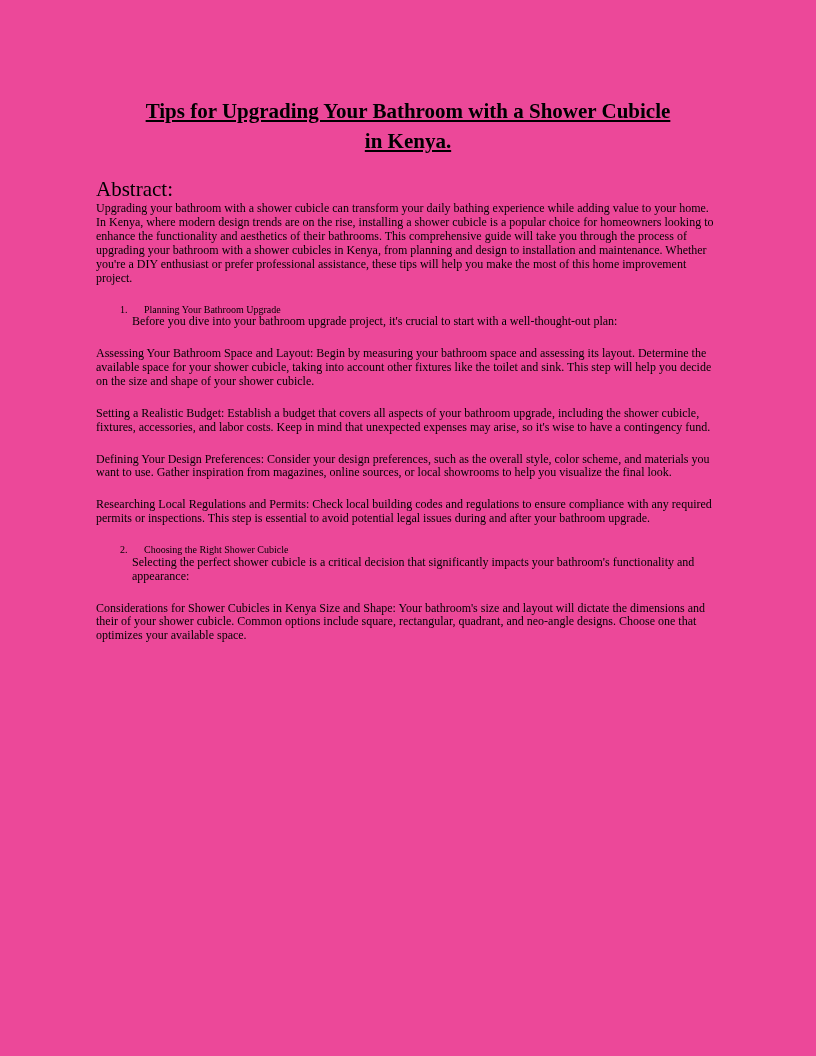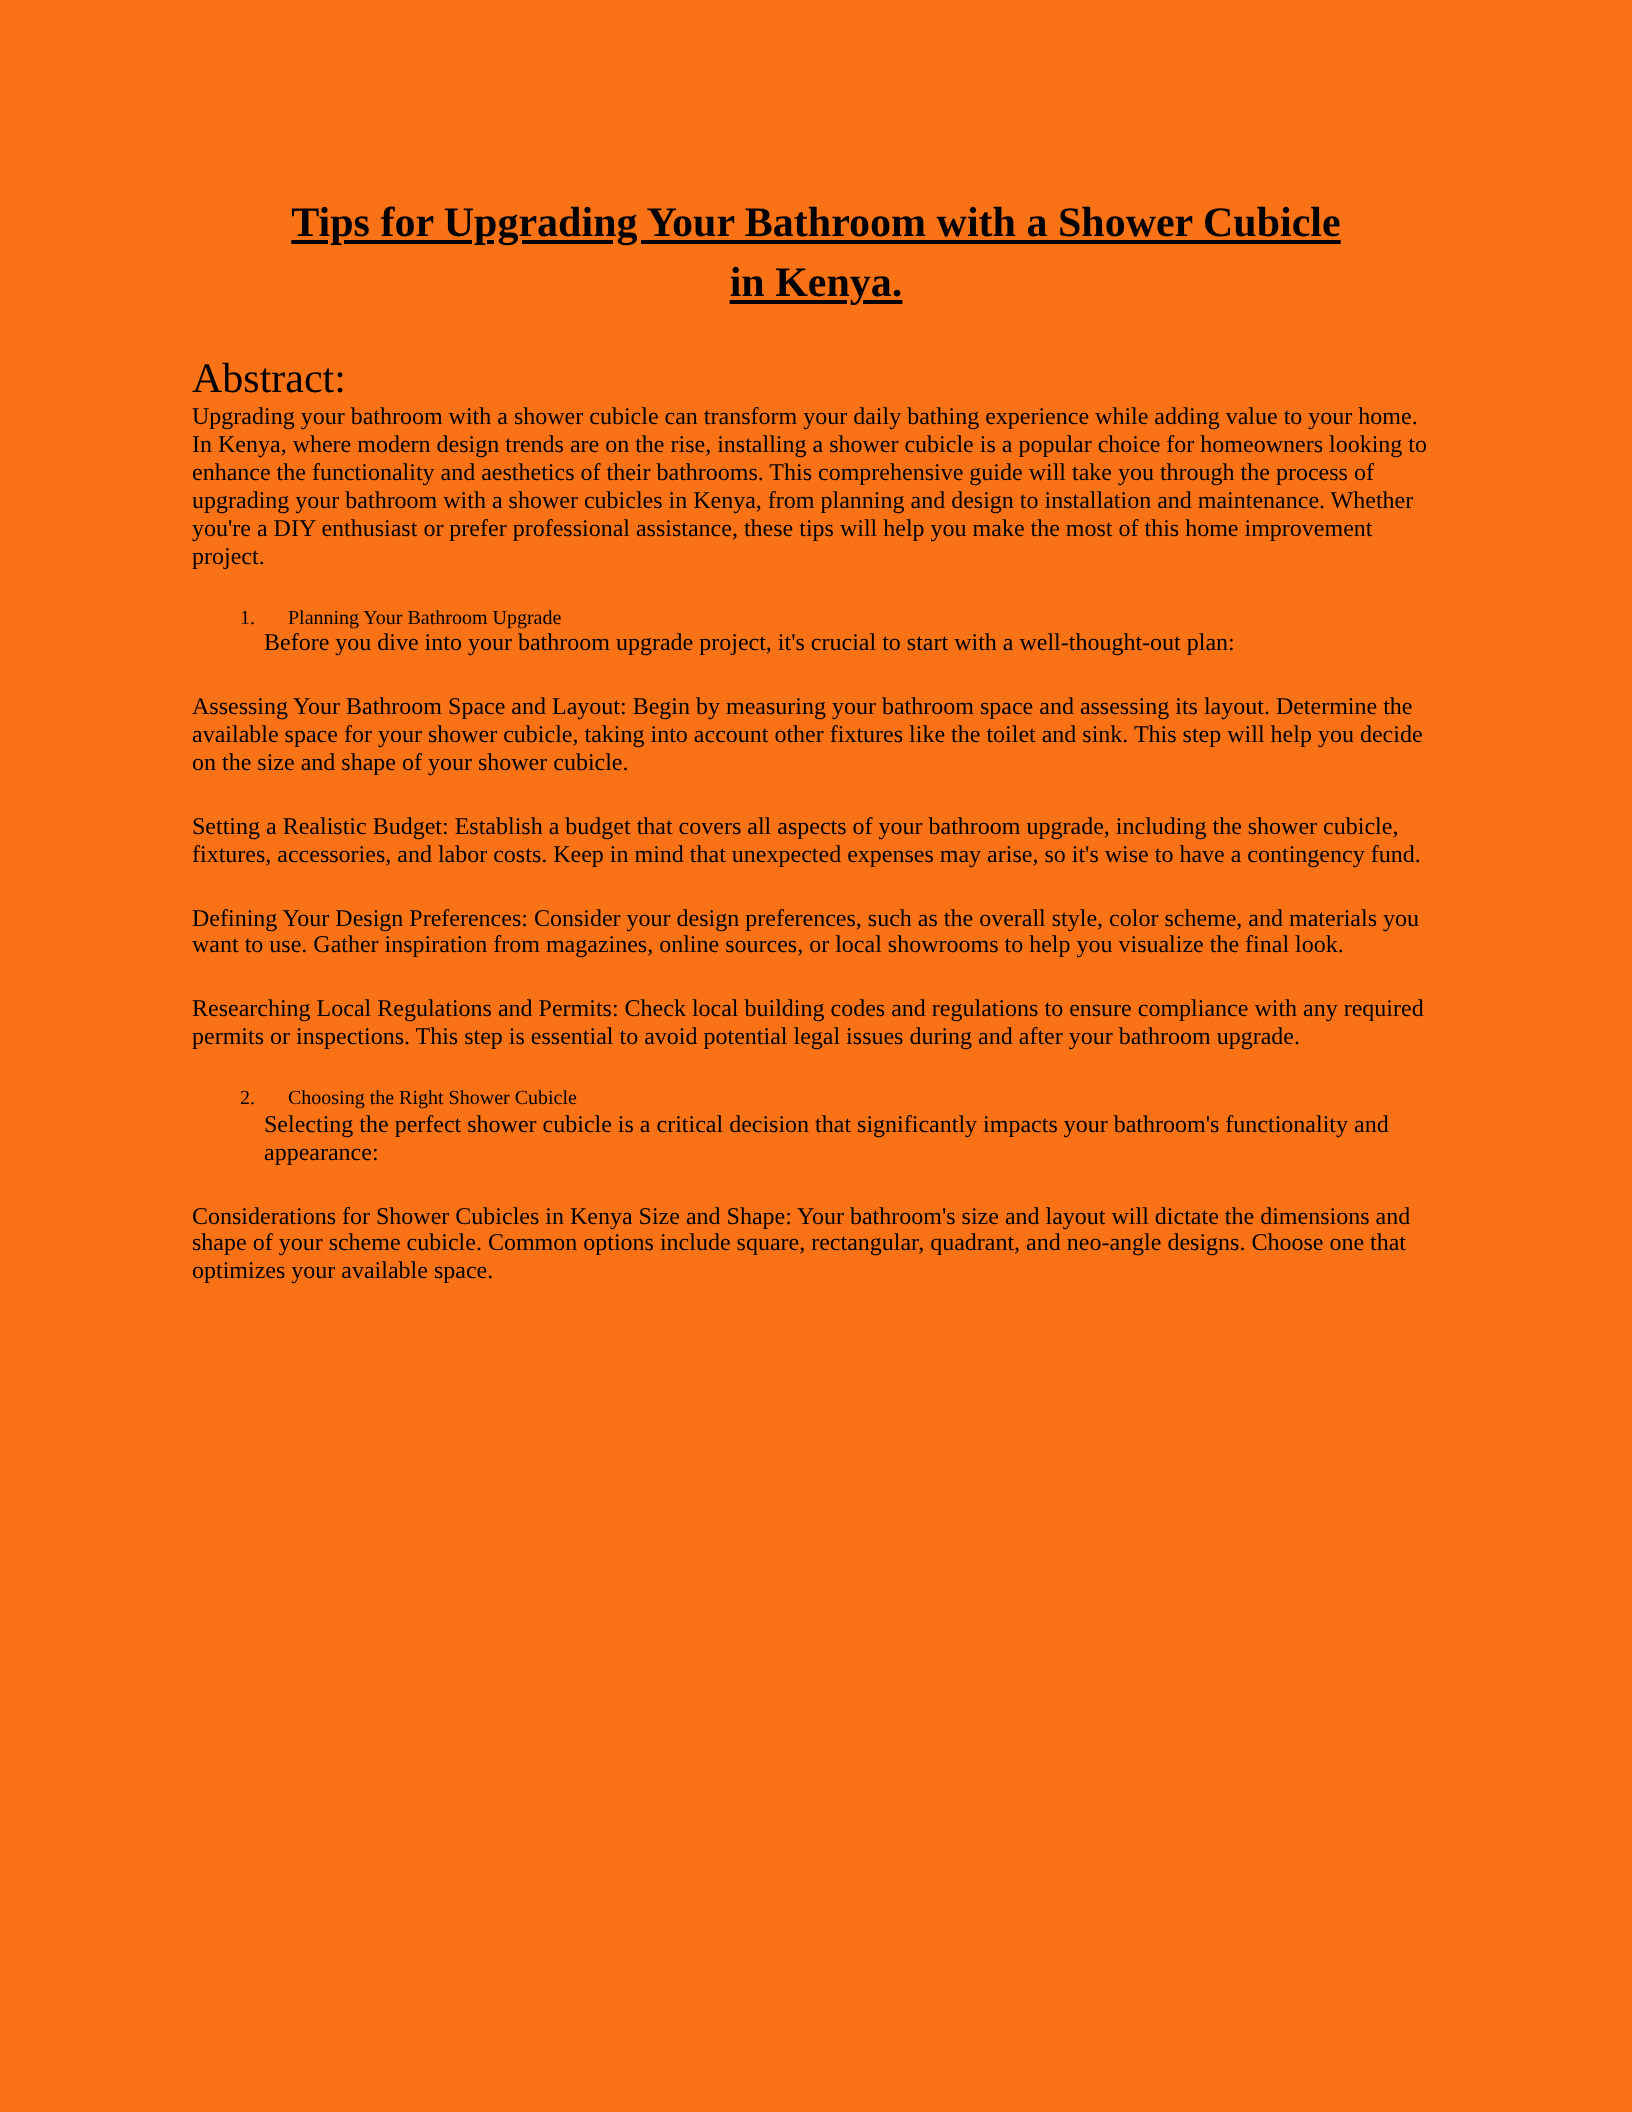--- a/index.html
+++ b/index.html
@@ -8,21 +8,21 @@
     width: 816px;
     height: 1056px;
     margin: 0 auto;
     font-family: "Liberation Serif", "DejaVu Serif", serif;
     color: #000000;
   }
   .page {
     width: 816px;
     height: 1056px;
     padding: 96px 96px 96px 96px;
-    background: #f97316;
+    background: #ec4899;
     overflow: hidden;
   }
   .doc-title {
     font-size: 21px;
     font-weight: bold;
     text-align: center;
     line-height: 1.45;
     margin-bottom: 20px;
   }
   .doc-title .title-line {
@@ -75,15 +75,15 @@
 
   <p class="para"><strong>Setting a Realistic Budget:</strong><span> Establish a budget that covers all aspects of your bathroom upgrade, including the shower cubicle, fixtures, accessories, and labor costs. Keep in mind that unexpected expenses may arise, so it's wise to have a contingency fund.</span></p>
 
   <p class="para"><strong>Defining Your Design Preferences:</strong><span> Consider your design preferences, such as the overall style, color scheme, and materials you want to use. Gather inspiration from magazines, online sources, or local showrooms to help you visualize the final look.</span></p>
 
   <p class="para"><strong>Researching Local Regulations and Permits:</strong><span> Check local building codes and regulations to ensure compliance with any required permits or inspections. This step is essential to avoid potential legal issues during and after your bathroom upgrade.</span></p>
 
   <div class="list-line"><span class="list-number">2.</span><span class="list-title">Choosing the Right Shower Cubicle</span></div>
   <p class="para tight">Selecting the perfect shower cubicle is a critical decision that significantly impacts your bathroom's functionality and appearance:</p>
 
-  <p class="para"><strong>Considerations for Shower Cubicles in Kenya Size and Shape:</strong><span> Your bathroom's size and layout will dictate the dimensions and shape of your scheme cubicle. Common options include square, rectangular, quadrant, and neo-angle designs. Choose one that optimizes your available space.</span></p>
+  <p class="para"><strong>Considerations for Shower Cubicles in Kenya Size and Shape:</strong><span> Your bathroom's size and layout will dictate the dimensions and their of your shower cubicle. Common options include square, rectangular, quadrant, and neo-angle designs. Choose one that optimizes your available space.</span></p>
 
 </div>
 
 </body></html>

